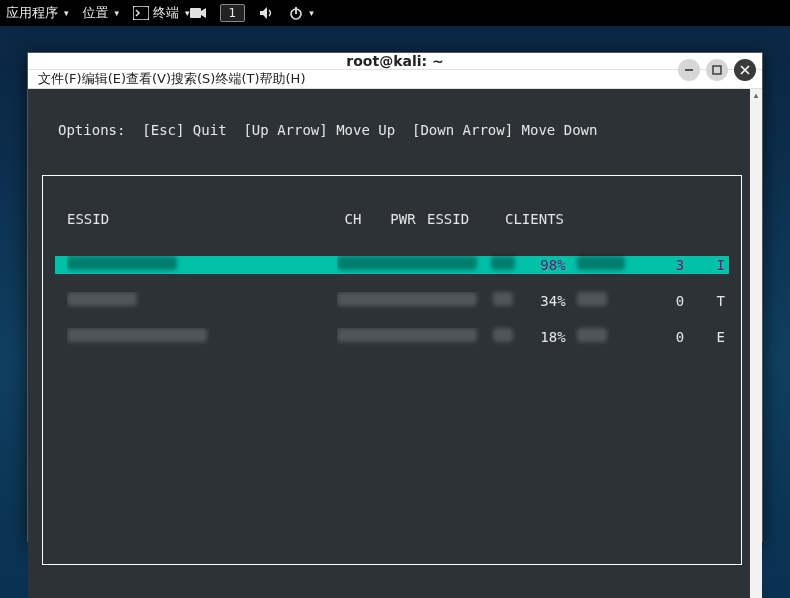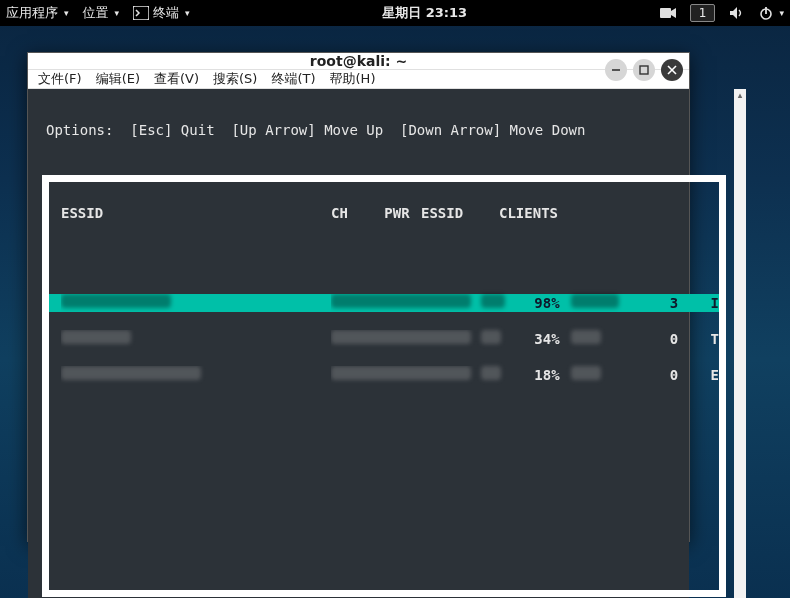--- a/index.html
+++ b/index.html
@@ -36,21 +36,21 @@
     background: #222;
     font-size: 12px;
     line-height: 16px;
   }
 
   
   .window {
     position: absolute;
     top: 52px;
     left: 27px;
-    width: 663px;
+    width: 736px;
     height: 490px;
     background: #ffffff;
     border: 1px solid #555;
     display: flex;
     flex-direction: column;
     box-shadow: 0 4px 18px rgba(0,0,0,.6);
   }
   .titlebar {
     height: 34px;
     background: #ffffff;
@@ -79,21 +79,20 @@
     color: #222;
   }
   .title-btn.close { background: #3a3a3a; color:#fff; }
 
   .menubar {
     height: 28px;
     background: #ffffff;
     color: #222;
     display: flex;
     align-items: center;
-    gap: 14px;
     padding: 0 10px;
     font-size: 13px;
     border-bottom: 1px solid #e0e0e0;
   }
   .menubar span { cursor: default; }
 
   .term-wrap {
     flex: 1;
     display: flex;
     background: #2c3238;
@@ -114,41 +113,40 @@
     display: flex;
     flex-direction: column;
     justify-content: space-between;
   }
   .scroll-arrow {
     width: 12px; height: 12px;
     display: flex; align-items: center; justify-content: center;
     font-size: 9px; color:#666;
   }
 
-  .options-line { color:#e6e6e6; margin-bottom: 18px; margin-left: 4px; }
+  .options-line { color:#e6e6e6; margin-bottom: 18px; margin-left: 16px; }
 
   .table-outer {
-    border: 7px solid #ffffff;
-    padding: 0;
-    font-weight: bold;
+    border: 1px solid #ffffff;
+    padding: 12px;
   }
   .header-row {
     display: flex;
     padding: 4px 0 10px 12px;
   }
   .data-row {
     display: flex;
     height: 18px;
     align-items: center;
     padding-left: 12px;
   }
-  .data-row.sel { background: #00c0a8; color:#0f172a;margin-top:44px; }
+  .data-row.sel { background: #00c0a8; color:#701a75; }
   .col-essid  { width: 270px; overflow:hidden; }
   .col-bssid  { width: 150px; overflow:hidden; }
-  .col-ch     { width: 42px; text-align:left; padding-right:10px; }
+  .col-ch     { width: 42px; text-align:center; padding-right:10px; }
   .col-pwr    { width: 48px; text-align:center; }
   .col-encr   { width: 78px; }
   .col-cli    { width: 56px; text-align:center; padding-right:6px; }
   .col-tail   { width: 14px; text-align:right; }
   
   .smudge {
     display:inline-block;
     height: 14px;
     background: rgba(180,180,180,0.28);
     border-radius: 4px;
@@ -197,25 +195,20 @@
         <svg width="16" height="14">
             <rect x="0" y="0" width="16" height="14" rx="2" fill="none" stroke="#e0e0e0" stroke-width="1.5"></rect>
             <path d="M3 4 L6 7 L3 10" stroke="#e0e0e0" stroke-width="1.5" fill="none"></path>
           </svg>
       </span>
       <span>终端</span>
       <span class="tri">▾</span>
     </span>
   </div>
 
-  <div class="panel-center">
-    <span class="panel-item">
-      <span style="font-weight:600;">星期日 23:13</span>
-    </span>
-  </div>
 
   <div class="panel-right">
     <span class="panel-item">
       <svg width="16" height="12">
           <rect x="0" y="1" width="11" height="10" rx="1" fill="#e0e0e0"></rect>
           <path d="M11 4 L16 1 L16 11 L11 8 Z" fill="#e0e0e0"></path>
         </svg>
     </span>
     <span class="workspace-badge">
       <span>1</span>

